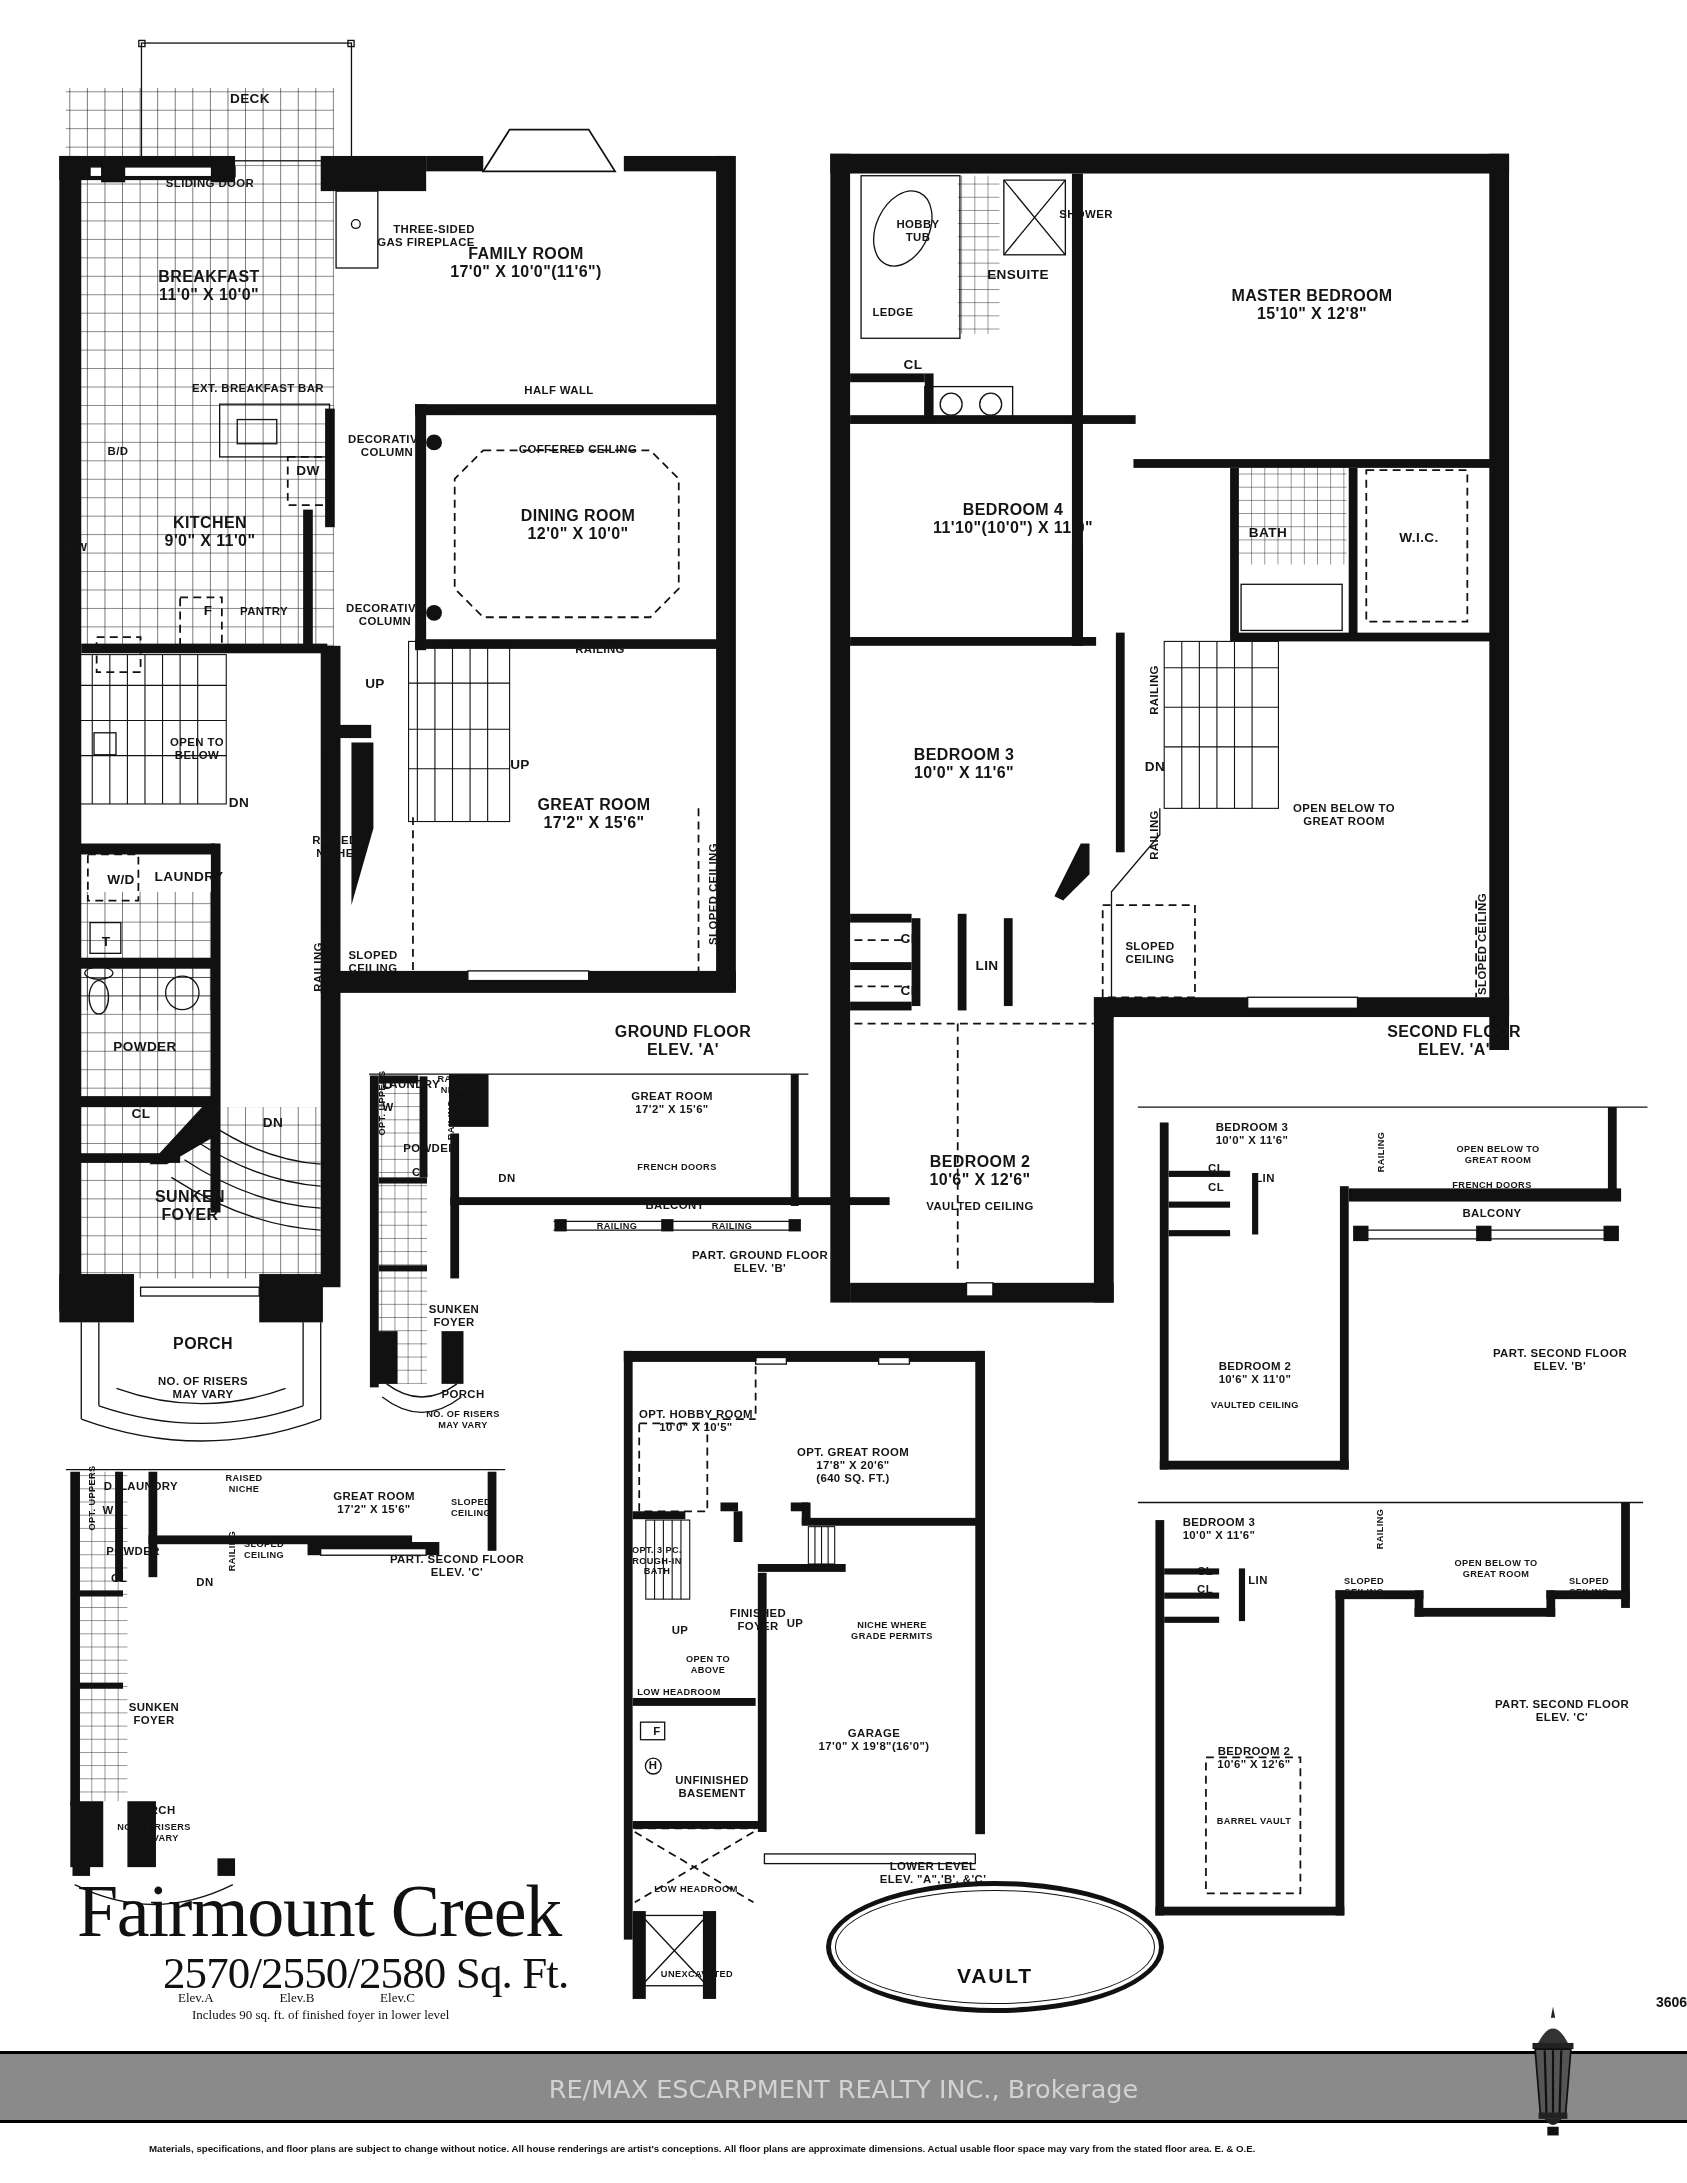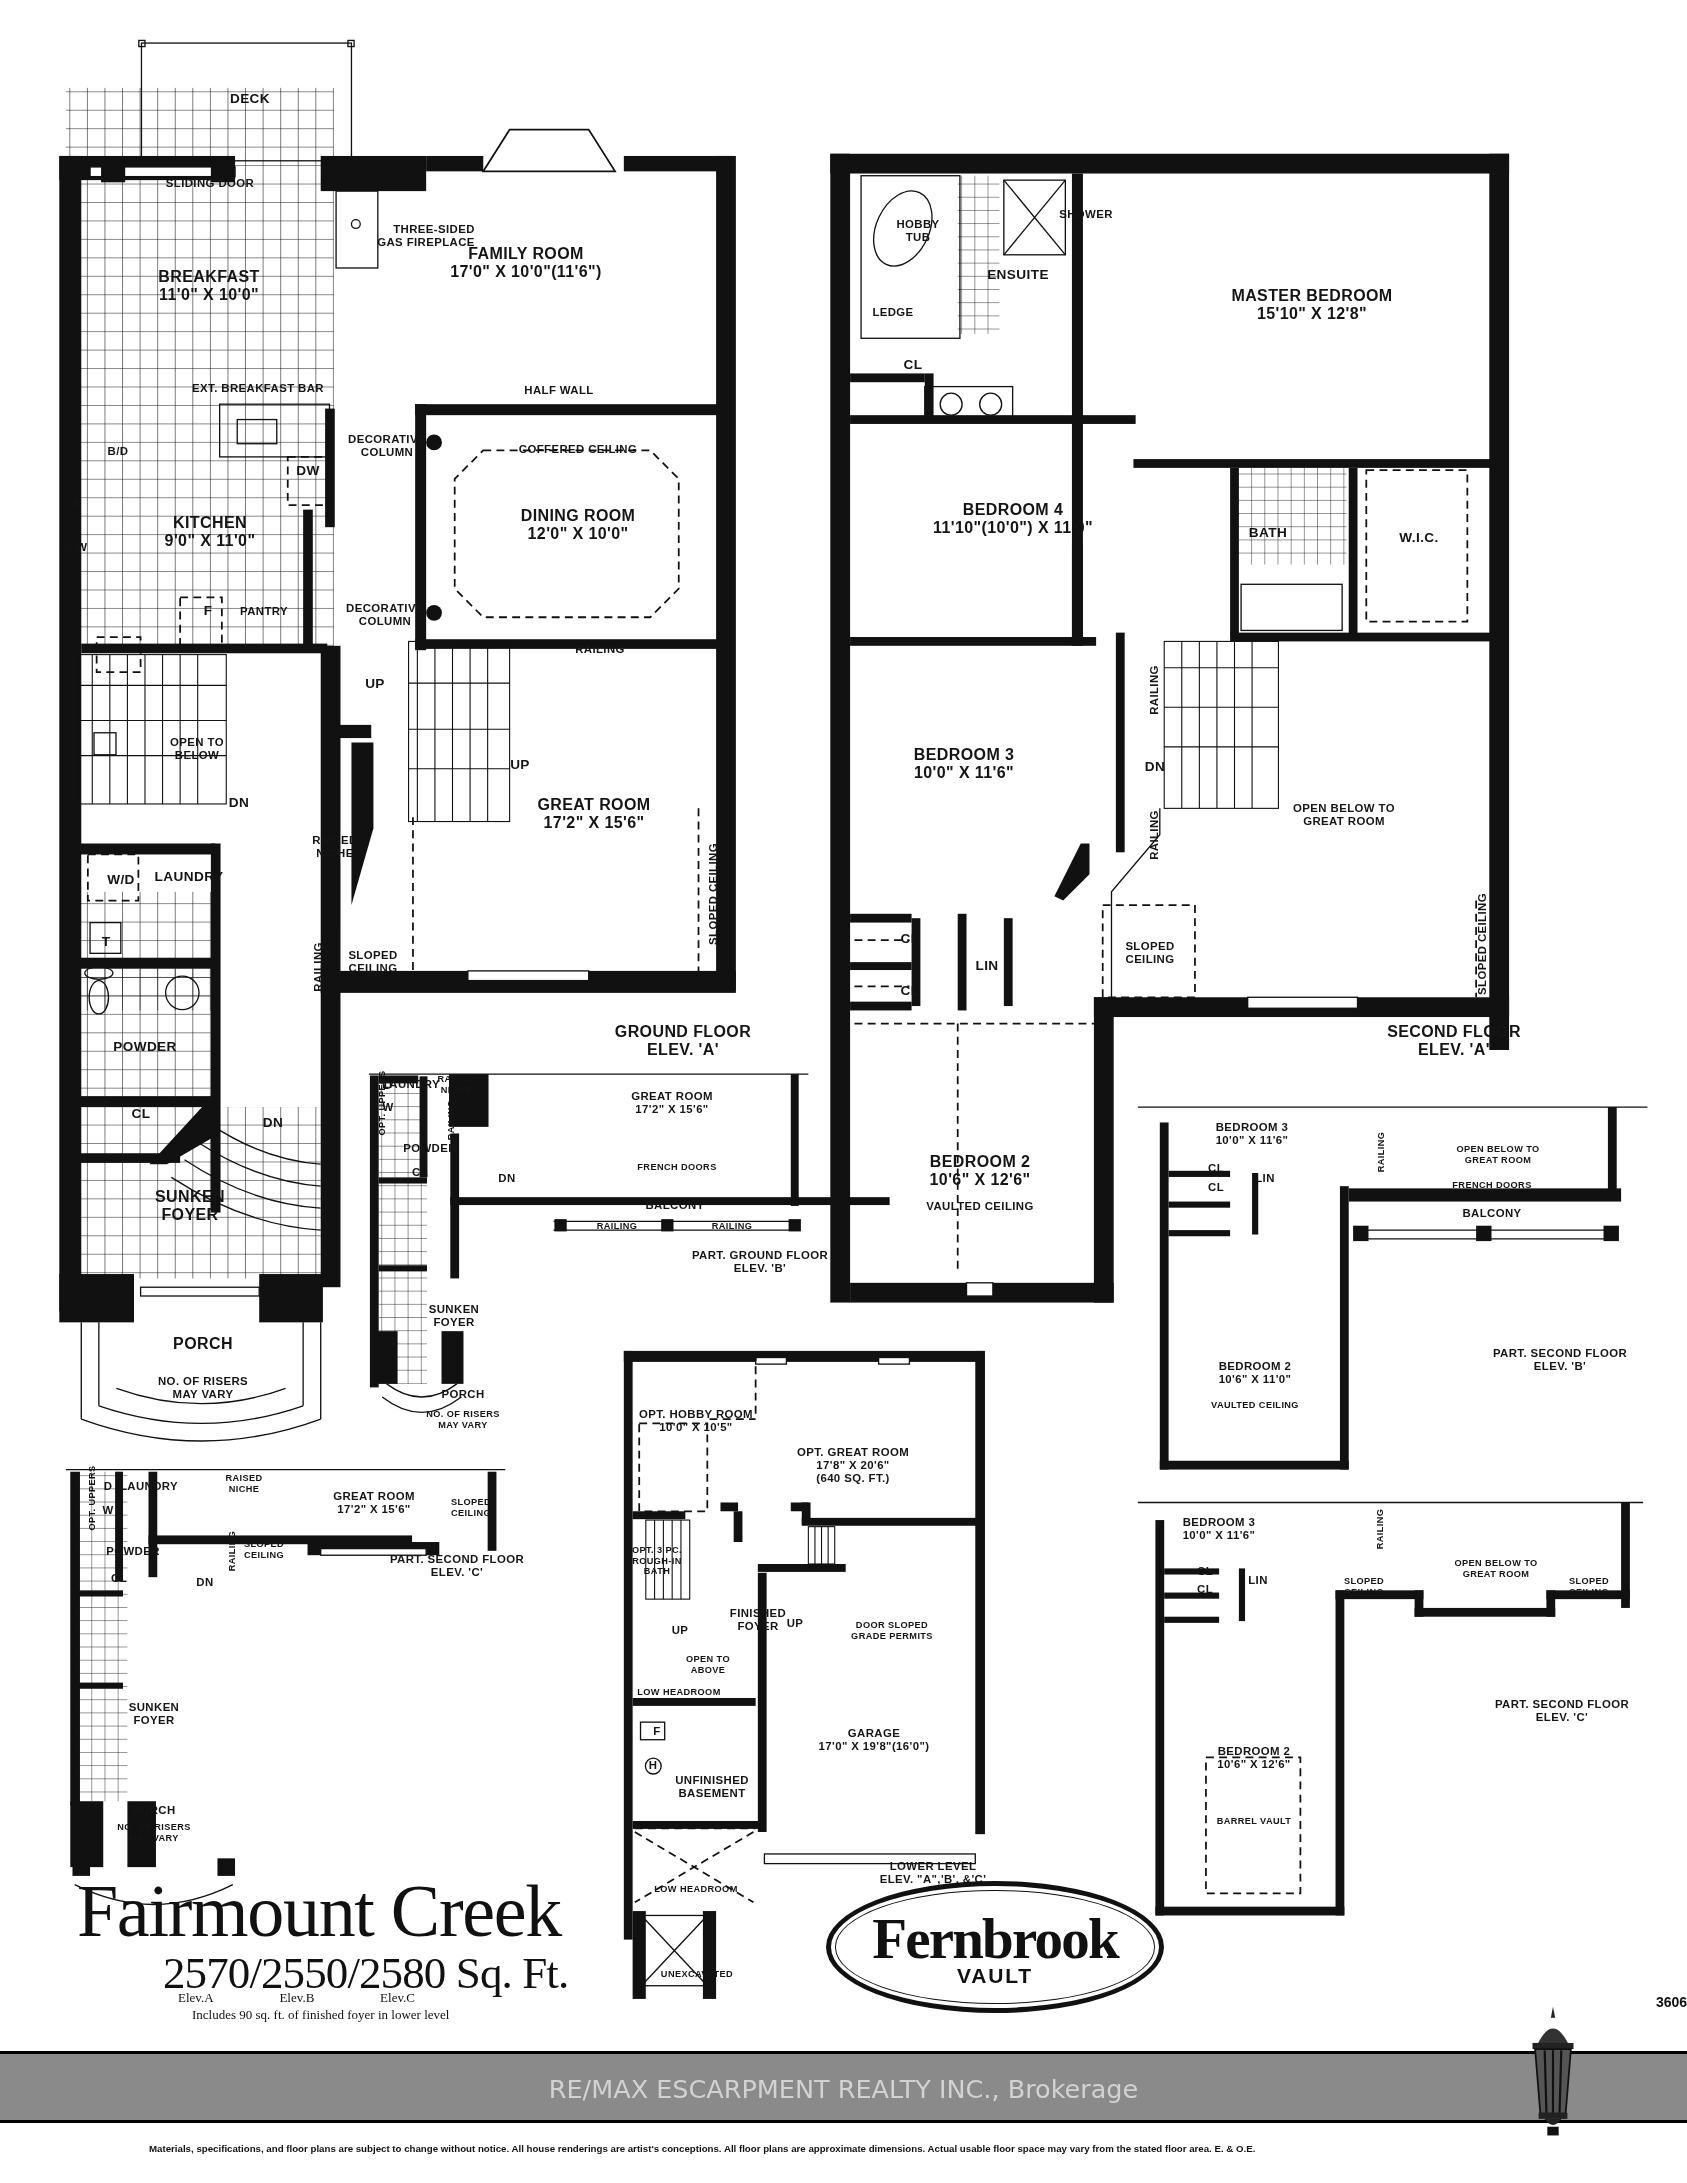--- a/index.html
+++ b/index.html
@@ -430,21 +430,21 @@
 <div class="lbl xs" style="left:1254px;top:1821px">BARREL VAULT</div>
 <div class="lbl sm" style="left:1562px;top:1711px"><span>PART. SECOND FLOOR</span><br><span>ELEV. 'C'</span></div>
 
 <div class="lbl sm" style="left:696px;top:1421px"><span>OPT. HOBBY ROOM</span><br><span>10'0" X 10'5"</span></div>
 <div class="lbl sm" style="left:853px;top:1466px"><span>OPT. GREAT ROOM</span><br><span>17'8" X 20'6"</span><br><span>(640 SQ. FT.)</span></div>
 <div class="lbl xs" style="left:657px;top:1561px"><span>OPT. 3 PC.</span><br><span>ROUGH-IN</span><br><span>BATH</span></div>
 <div class="lbl sm" style="left:758px;top:1620px"><span>FINISHED</span><br><span>FOYER</span></div>
 <div class="lbl sm" style="left:680px;top:1631px">UP</div>
 
 <div class="lbl sm" style="left:795px;top:1624px">UP</div>
-<div class="lbl xs" style="left:892px;top:1631px"><span>DOOR SLOPED</span><br><span>GRADE PERMITS</span></div>
+<div class="lbl xs" style="left:892px;top:1631px"><span>NICHE WHERE</span><br><span>GRADE PERMITS</span></div>
 <div class="lbl xs" style="left:708px;top:1665px"><span>OPEN TO</span><br><span>ABOVE</span></div>
 <div class="lbl xs" style="left:679px;top:1692px">LOW HEADROOM</div>
 <div class="lbl sm" style="left:657px;top:1732px">F</div>
 <div class="lbl sm" style="left:653px;top:1766px">H</div>
 <div class="lbl sm" style="left:712px;top:1787px"><span>UNFINISHED</span><br><span>BASEMENT</span></div>
 <div class="lbl sm" style="left:874px;top:1740px"><span>GARAGE</span><br><span>17'0" X 19'8"(16'0")</span></div>
 <div class="lbl xs" style="left:696px;top:1889px">LOW HEADROOM</div>
 <div class="lbl xs" style="left:697px;top:1974px">UNEXCAVATED</div>
 <div class="lbl sm" style="left:933px;top:1873px"><span>LOWER LEVEL</span><br><span>ELEV. "A",'B', &amp;'C'</span></div>
 
@@ -452,21 +452,20 @@
 <div class="title" style="left:163px;top:1951px;font-size:45px;line-height:1;letter-spacing:-0.9px">2570/2550/2580 Sq. Ft.</div>
 <div class="title" style="left:178px;top:1990px;font-size:13px;width:237px;display:flex;justify-content:space-between">
   <span>Elev.A</span>
   <span>Elev.B</span>
   <span>Elev.C</span>
 </div>
 <div class="title" style="left:192px;top:2007px;font-size:13px">Includes 90 sq. ft. of finished foyer in lower level</div>
 
 <div class="logo">
   <div class="logo-inner"></div>
-  <div class="logo-name">Fernbrook</div>
   <div class="logo-sub">VAULT</div>
 </div>
 
 <div class="plancode">3606</div>
 
 <div class="footer-band">
   <div class="brokerage">RE/MAX ESCARPMENT REALTY INC., Brokerage</div>
 </div>
 
 <svg class="lamp" viewBox="0 0 110 300" xmlns="http://www.w3.org/2000/svg">

